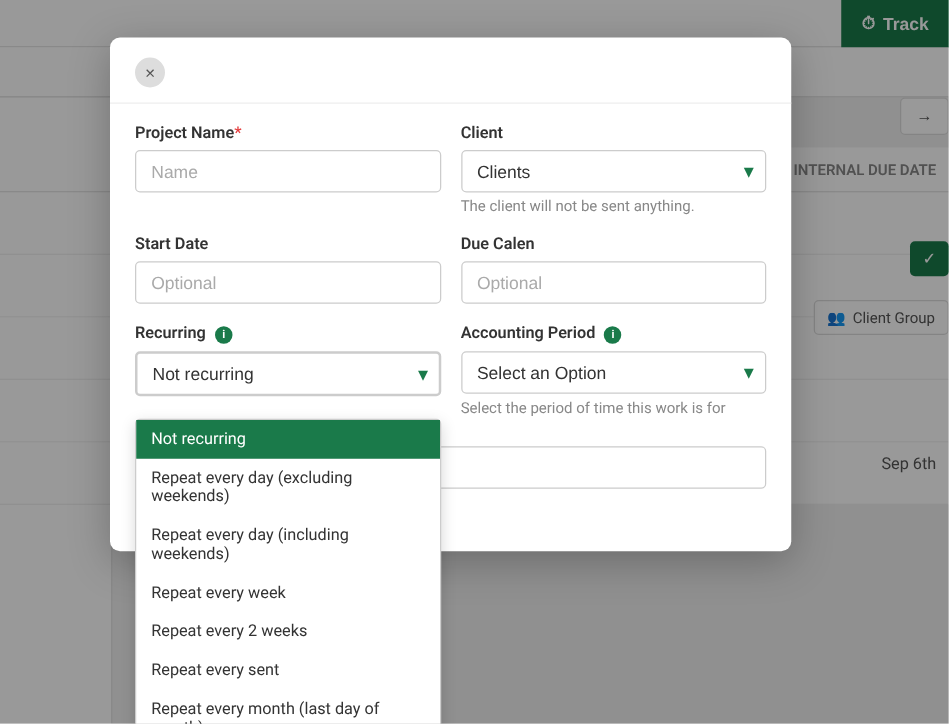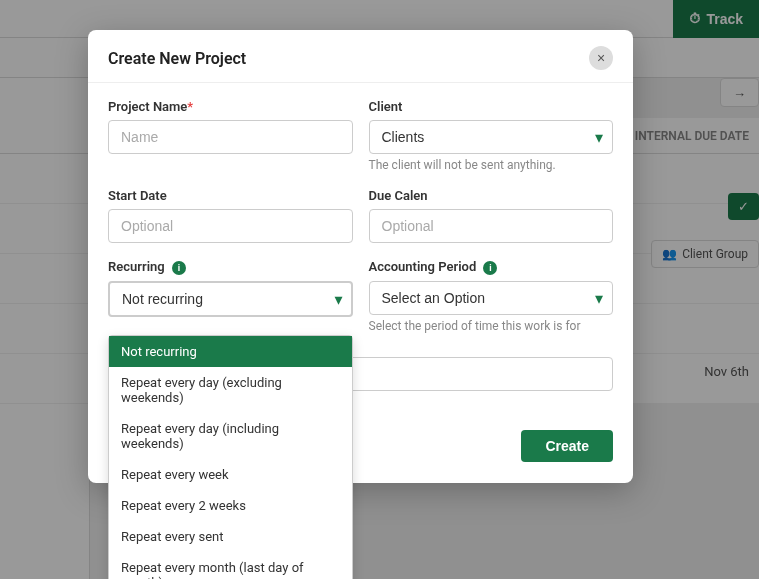--- a/index.html
+++ b/index.html
@@ -414,38 +414,37 @@
     <div class="row-text">Upskilli...</div>
     <div class="progress-bar-container">
       <div class="progress-bar-fill" style="width:5%;"></div>
     </div>
   </div>
 </div>
 <div class="row-item-bg" style="top:354px;">
   <div class="row-text">Task For The Week</div>
 </div>
 
-<div style="position:absolute;top:364px;right:10px;font-size:13px;color:#555;">Nov 6th</div>
+<div style="position:absolute;top:364px;right:10px;font-size:13px;color:#555;">Sep 6th</div>
 
 <div style="position:absolute;top:78px;right:0;background:#fff;border:1px solid #ddd;border-radius:4px;padding:6px 12px;font-size:13px;color:#555;display:flex;align-items:center;gap:6px;">
   <span>→</span>
 </div>
 <div style="position:absolute;top:193px;right:0;background:#1a7a4a;border-radius:4px;padding:6px 10px;font-size:13px;color:#fff;display:flex;align-items:center;">
   <span>✓</span>
 </div>
 <div style="position:absolute;top:240px;right:0;background:#fff;border:1px solid #ddd;border-radius:4px;padding:6px 10px;font-size:12px;color:#555;display:flex;align-items:center;gap:5px;">
   <span>👥</span>
   <span>Client Group</span>
 </div>
 
 <div class="overlay"></div>
 
 <div class="modal">
   <div class="modal-header">
-    <span class="modal-title">Create New Project</span>
     <button class="modal-close">
       <span>×</span>
     </button>
   </div>
 
   <div class="modal-body">
 
     <div class="form-row">
       <div class="form-group">
         <label class="form-label">
@@ -515,17 +514,13 @@
         <div class="hint-text">Select the period of time this work is for</div>
       </div>
     </div>
   </div>
 
   <div class="modal-section" style="margin-top:8px;">
     <input class="assignee-input" type="text" placeholder="" style="">
     <div class="hint-text" style="margin-top:4px;">to the assignees.</div>
   </div>
 
-  <div class="modal-footer">
-    <button class="back-btn">Back</button>
-    <button class="create-btn">Create</button>
-  </div>
 </div>
 
 </body></html>

